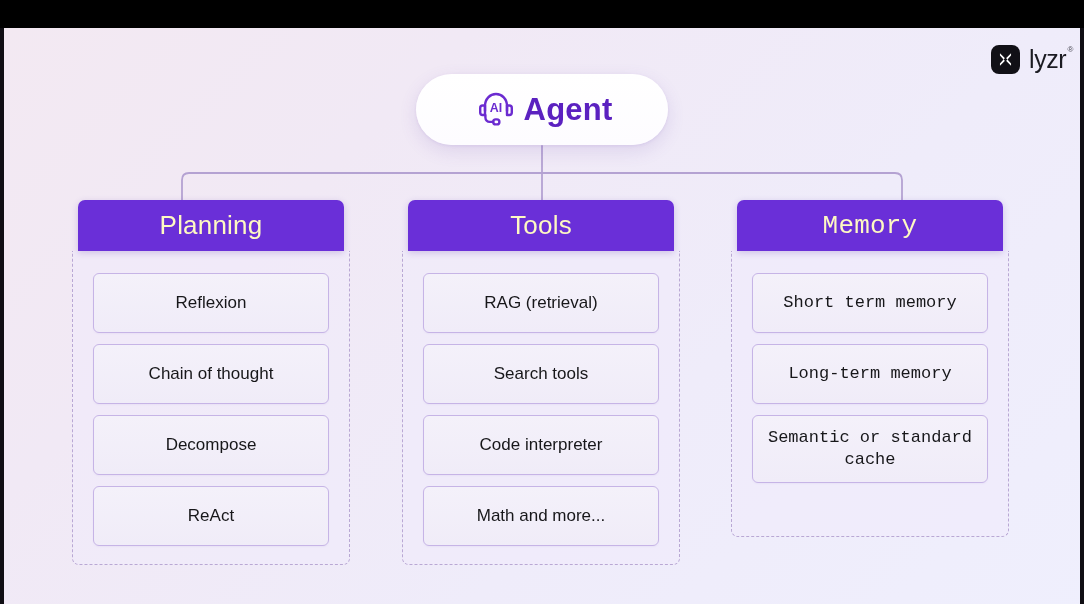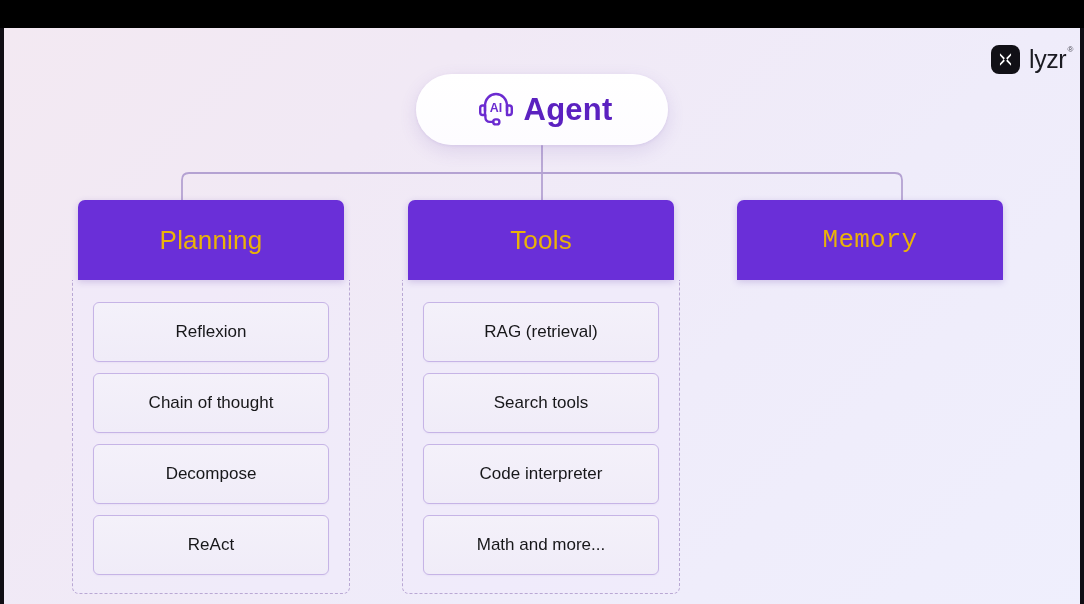--- a/index.html
+++ b/index.html
@@ -113,24 +113,24 @@
   .column {
     position: absolute;
     top: 0;
     width: 266px;
   }
   .column.c0 { left: 78px; }
   .column.c1 { left: 408px; }
   .column.c2 { left: 737px; font-family: Liberation Mono, monospace; }
 
   .col-header {
-    height: 80px;
+    height: 51px;
     border-radius: 7px 7px 0 0;
     background: #6a2fd8;
-    color: #eab308;
+    color: #fef9c3;
     display: flex;
     align-items: center;
     justify-content: center;
     font-size: 26px;
     font-weight: 500;
     letter-spacing: 0.2px;
     position: relative;
     z-index: 2;
     box-shadow: 0 2px 7px rgba(88, 45, 170, 0.22);
   }
@@ -236,16 +236,21 @@
       <div class="col-body">
         <div class="item-card">RAG (retrieval)</div>
         <div class="item-card">Search tools</div>
         <div class="item-card">Code interpreter</div>
         <div class="item-card">Math and more...</div>
       </div>
     </div>
 
     <div class="column c2">
       <div class="col-header">Memory</div>
+      <div class="col-body">
+        <div class="item-card">Short term memory</div>
+        <div class="item-card">Long-term memory</div>
+        <div class="item-card two-line">Semantic or standard cache</div>
+      </div>
     </div>
 
   </div>
 </div>
 
 </body></html>

